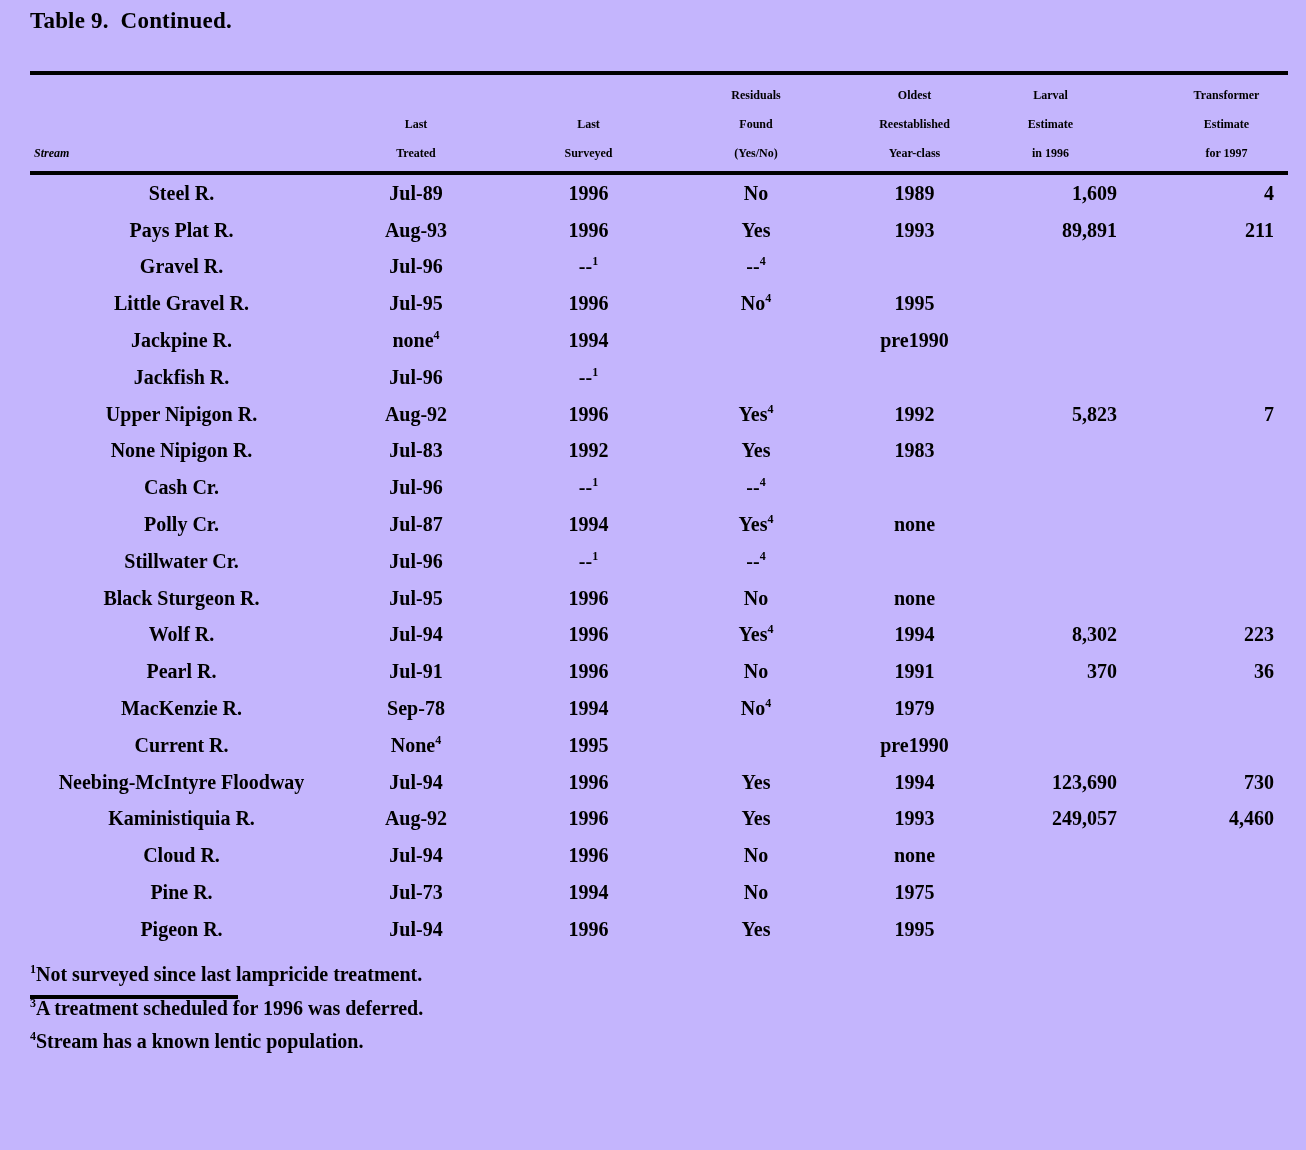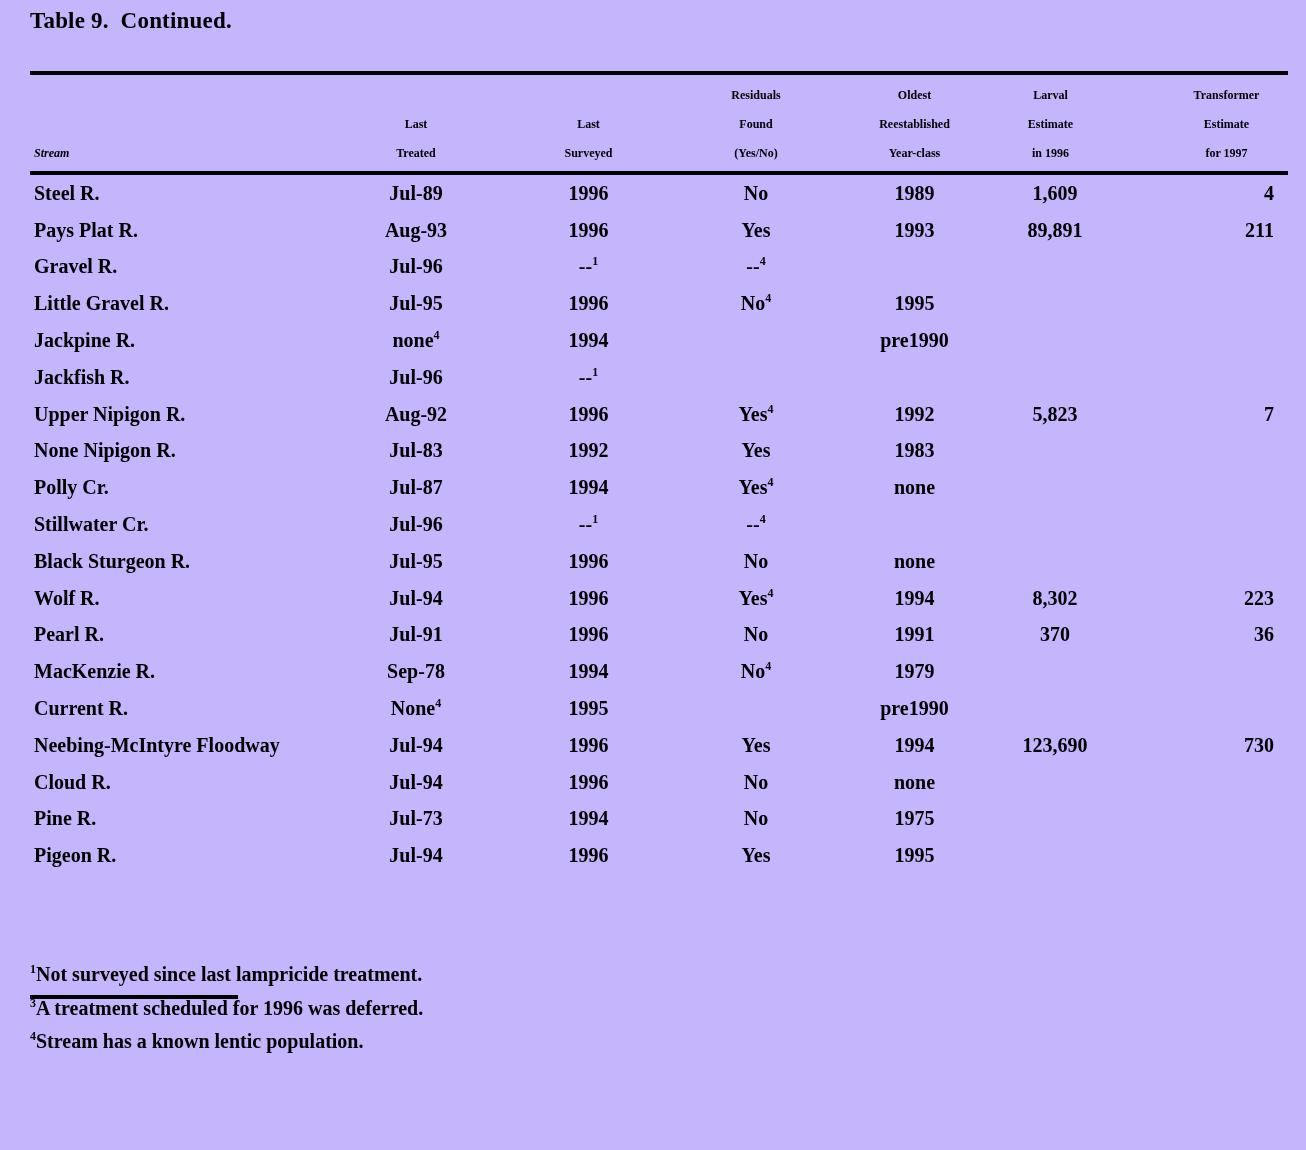--- a/index.html
+++ b/index.html
@@ -32,23 +32,23 @@
   }
   th.h-stream{text-align:left;padding-left:4px;font-style:italic;}
   th.h-larval{padding-right:16px;}
   th.h-transformer{padding-left:40px;text-align:center;}
   tbody td{
     height:34.8px;
     font-size:20px;
     vertical-align:middle;
     overflow:hidden;white-space:nowrap;
   }
-  td.col0{text-align:left;padding-left:4px;}
+  td.col0{text-align:center;padding-left:4px;}
   td.col1,td.col2,td.col3,td.col4{text-align:center;}
-  td.col5{text-align:center;padding-right:8px;}
+  td.col5{text-align:right;padding-right:8px;}
   td.col6{text-align:right;padding-right:14px;}
   sup{font-size:12px;vertical-align:super;line-height:0;}
   .footnote-rule{
     position:absolute;left:30px;top:995px;
     width:208px;height:4px;background:#000;
   }
   .footnotes{
     position:absolute;left:30px;top:958px;
     font-size:20px;line-height:33.5px;
   }
@@ -158,20 +158,29 @@
         <tr>
           <td class="col0">None Nipigon R.</td>
           <td class="col1">Jul-83</td>
           <td class="col2">1992</td>
           <td class="col3">Yes</td>
           <td class="col4">1983</td>
           <td class="col5"></td>
           <td class="col6"></td>
         </tr>
         <tr>
+          <td class="col0">Cash Cr.</td>
+          <td class="col1">Jul-96</td>
+          <td class="col2">--<sup>1</sup></td>
+          <td class="col3">--<sup>4</sup></td>
+          <td class="col4"></td>
+          <td class="col5"></td>
+          <td class="col6"></td>
+        </tr>
+        <tr>
           <td class="col0">Polly Cr.</td>
           <td class="col1">Jul-87</td>
           <td class="col2">1994</td>
           <td class="col3">Yes<sup>4</sup></td>
           <td class="col4">none</td>
           <td class="col5"></td>
           <td class="col6"></td>
         </tr>
         <tr>
           <td class="col0">Stillwater Cr.</td>
@@ -230,20 +239,29 @@
         <tr>
           <td class="col0">Neebing-McIntyre Floodway</td>
           <td class="col1">Jul-94</td>
           <td class="col2">1996</td>
           <td class="col3">Yes</td>
           <td class="col4">1994</td>
           <td class="col5">123,690</td>
           <td class="col6">730</td>
         </tr>
         <tr>
+          <td class="col0">Kaministiquia R.</td>
+          <td class="col1">Aug-92</td>
+          <td class="col2">1996</td>
+          <td class="col3">Yes</td>
+          <td class="col4">1993</td>
+          <td class="col5">249,057</td>
+          <td class="col6">4,460</td>
+        </tr>
+        <tr>
           <td class="col0">Cloud R.</td>
           <td class="col1">Jul-94</td>
           <td class="col2">1996</td>
           <td class="col3">No</td>
           <td class="col4">none</td>
           <td class="col5"></td>
           <td class="col6"></td>
         </tr>
         <tr>
           <td class="col0">Pine R.</td>

